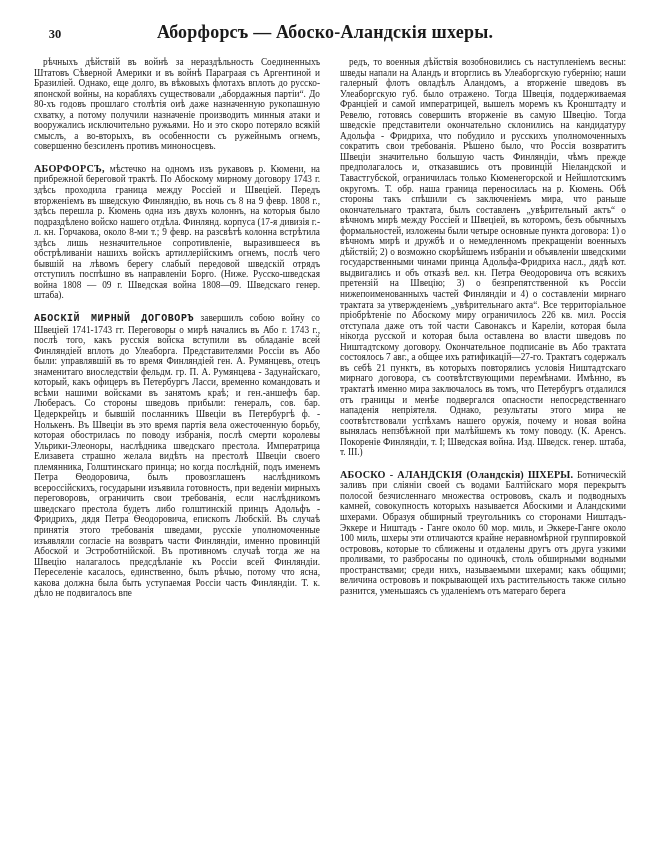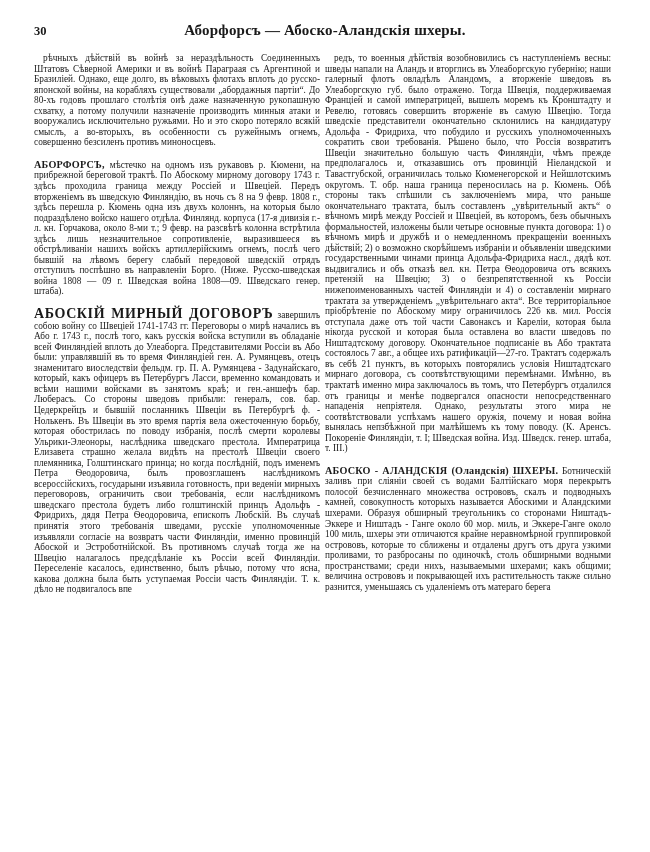--- a/index.html
+++ b/index.html
@@ -20,33 +20,33 @@
   .header {
     display: flex;
     align-items: baseline;
     margin-bottom: 14px;
   }
   .folio {
     font-size: 12.5px;
     font-weight: bold;
     width: 42px;
     flex: 0 0 42px;
-    text-align: left;
+    text-align: center;
   }
   .running-title {
     flex: 1 1 auto;
     text-align: center;
-    font-size: 15px;
+    font-size: 18px;
     font-weight: bold;
     letter-spacing: 0.2px;
     padding-right: 42px;
   }
   .columns {
     display: flex;
-    gap: 5px;
+    gap: 20px;
     height: 768px;
   }
   .col {
     width: 286px;
     flex: 0 0 286px;
     font-size: 9.3px;
     line-height: 10.55px;
     text-align: justify;
     text-justify: inter-word;
     hyphens: none;
@@ -61,22 +61,23 @@
   .entry {
     margin-top: 12px;
   }
   .entry-head {
     font-weight: bold;
     font-size: 10.2px;
     letter-spacing: 0.2px;
   }
   .entry-head-sm {
     font-weight: bold;
-    font-size: 14px;
+    font-size: 10px;
     letter-spacing: 0.1px;
+    font-family: Liberation Mono, monospace;
   }
   .spaced {
     letter-spacing: 0.6px;
   }
 </style>
 </head>
 <body>
 
 <div class="page">
 

